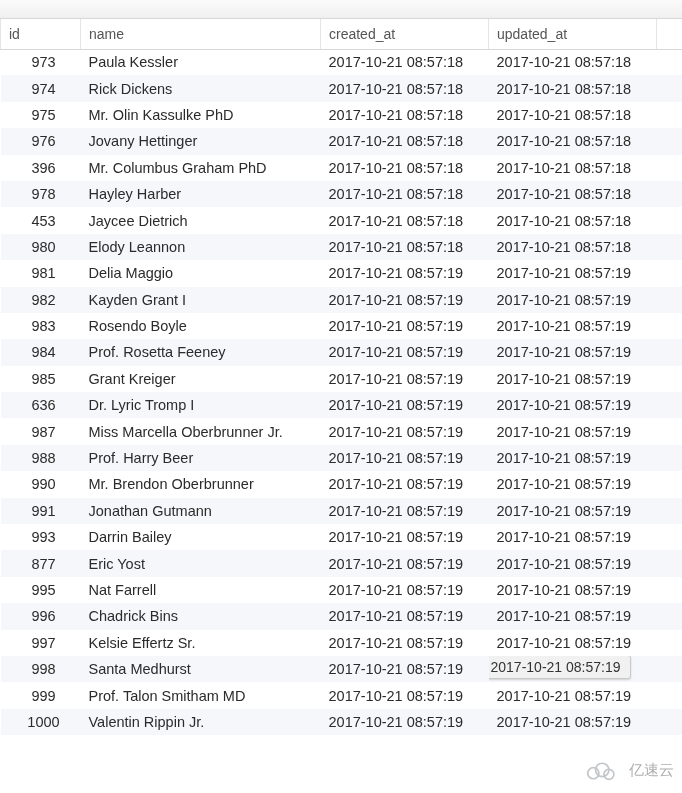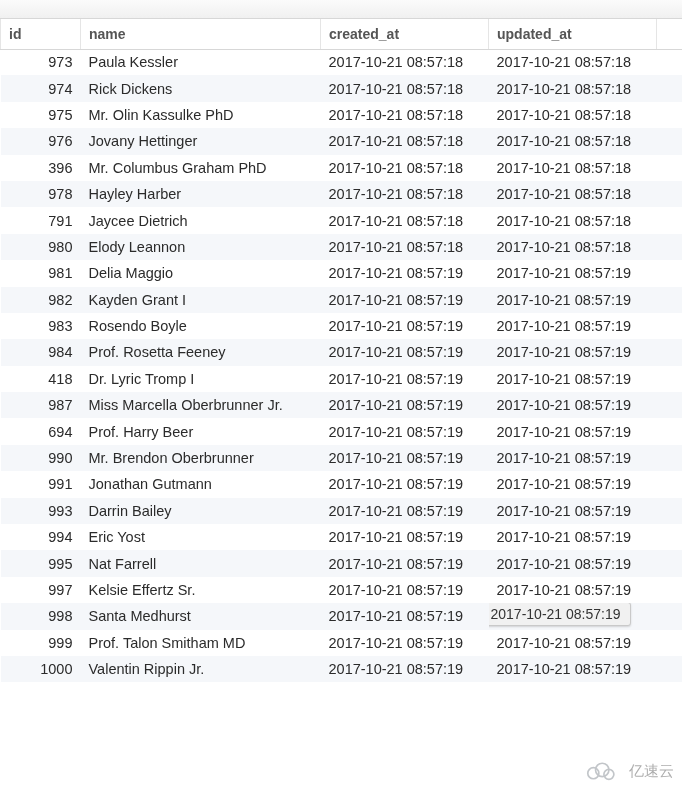--- a/index.html
+++ b/index.html
@@ -24,61 +24,60 @@
     width: 100%;
     table-layout: fixed;
   }
   col.c-id   { width: 80px; }
   col.c-name { width: 240px; }
   col.c-ca   { width: 168px; }
   col.c-ua   { width: 168px; }
   col.c-gut  { width: 26px; }
   thead th {
     text-align: left;
-    font-weight: 700;
+    font-weight: 400;
     font-size: 14px;
     color: #555;
     padding: 6px 8px 6px 8px;
     border-bottom: 1px solid #d7d7d7;
     border-right: 1px solid #e5e5e5;
     background: #fff;
     height: 30px;
   }
   thead th:first-child { border-left: 1px solid #e5e5e5; }
   tbody td {
     padding: 4px 8px 4px 8px;
     height: 26.4px;
     white-space: nowrap;
     overflow: hidden;
     color: #2b2b2b;
     font-size: 14.5px;
   }
   tbody tr:nth-child(odd)  { background: #ffffff; }
   tbody tr:nth-child(even) { background: #f5f7fa; }
-  td.id { text-align: right; padding-left: 14px; }
+  td.id { text-align: center; padding-left: 14px; }
   td.ua { position: relative; }
   .tooltip {
     position: absolute;
     left: -8px;
     top: -1px;
     background: #f1f1f1;
     border: 1px solid #c9c9c9;
     border-radius: 3px;
     padding: 3px 9px;
     font-size: 14px;
     color: #333;
     box-shadow: 0 1px 2px rgba(0,0,0,.15);
     z-index: 5;
   }
   .watermark {
     position: absolute;
     right: 8px;
     bottom: 12px;
     display: flex;
-    align-items: center;
     gap: 12px;
     opacity: .6;
     font-size: 15px;
     color: #777;
     z-index: 10;
   }
   .watermark svg { width: 34px; height: 20px; }
 </style>
 </head>
 <body>
@@ -139,21 +138,21 @@
         <td></td>
       </tr>
       <tr>
         <td class="id">978</td>
         <td>Hayley Harber</td>
         <td>2017-10-21 08:57:18</td>
         <td class="ua">2017-10-21 08:57:18</td>
         <td></td>
       </tr>
       <tr>
-        <td class="id">791</td>
+        <td class="id">453</td>
         <td>Jaycee Dietrich</td>
         <td>2017-10-21 08:57:18</td>
         <td class="ua">2017-10-21 08:57:18</td>
         <td></td>
       </tr>
       <tr>
         <td class="id">980</td>
         <td>Elody Leannon</td>
         <td>2017-10-21 08:57:18</td>
         <td class="ua">2017-10-21 08:57:18</td>
@@ -181,35 +180,42 @@
         <td></td>
       </tr>
       <tr>
         <td class="id">984</td>
         <td>Prof. Rosetta Feeney</td>
         <td>2017-10-21 08:57:19</td>
         <td class="ua">2017-10-21 08:57:19</td>
         <td></td>
       </tr>
       <tr>
-        <td class="id">418</td>
+        <td class="id">985</td>
+        <td>Grant Kreiger</td>
+        <td>2017-10-21 08:57:19</td>
+        <td class="ua">2017-10-21 08:57:19</td>
+        <td></td>
+      </tr>
+      <tr>
+        <td class="id">636</td>
         <td>Dr. Lyric Tromp I</td>
         <td>2017-10-21 08:57:19</td>
         <td class="ua">2017-10-21 08:57:19</td>
         <td></td>
       </tr>
       <tr>
         <td class="id">987</td>
         <td>Miss Marcella Oberbrunner Jr.</td>
         <td>2017-10-21 08:57:19</td>
         <td class="ua">2017-10-21 08:57:19</td>
         <td></td>
       </tr>
       <tr>
-        <td class="id">694</td>
+        <td class="id">988</td>
         <td>Prof. Harry Beer</td>
         <td>2017-10-21 08:57:19</td>
         <td class="ua">2017-10-21 08:57:19</td>
         <td></td>
       </tr>
       <tr>
         <td class="id">990</td>
         <td>Mr. Brendon Oberbrunner</td>
         <td>2017-10-21 08:57:19</td>
         <td class="ua">2017-10-21 08:57:19</td>
@@ -223,29 +229,36 @@
         <td></td>
       </tr>
       <tr>
         <td class="id">993</td>
         <td>Darrin Bailey</td>
         <td>2017-10-21 08:57:19</td>
         <td class="ua">2017-10-21 08:57:19</td>
         <td></td>
       </tr>
       <tr>
-        <td class="id">994</td>
+        <td class="id">877</td>
         <td>Eric Yost</td>
         <td>2017-10-21 08:57:19</td>
         <td class="ua">2017-10-21 08:57:19</td>
         <td></td>
       </tr>
       <tr>
         <td class="id">995</td>
         <td>Nat Farrell</td>
+        <td>2017-10-21 08:57:19</td>
+        <td class="ua">2017-10-21 08:57:19</td>
+        <td></td>
+      </tr>
+      <tr>
+        <td class="id">996</td>
+        <td>Chadrick Bins</td>
         <td>2017-10-21 08:57:19</td>
         <td class="ua">2017-10-21 08:57:19</td>
         <td></td>
       </tr>
       <tr>
         <td class="id">997</td>
         <td>Kelsie Effertz Sr.</td>
         <td>2017-10-21 08:57:19</td>
         <td class="ua">2017-10-21 08:57:19</td>
         <td></td>

